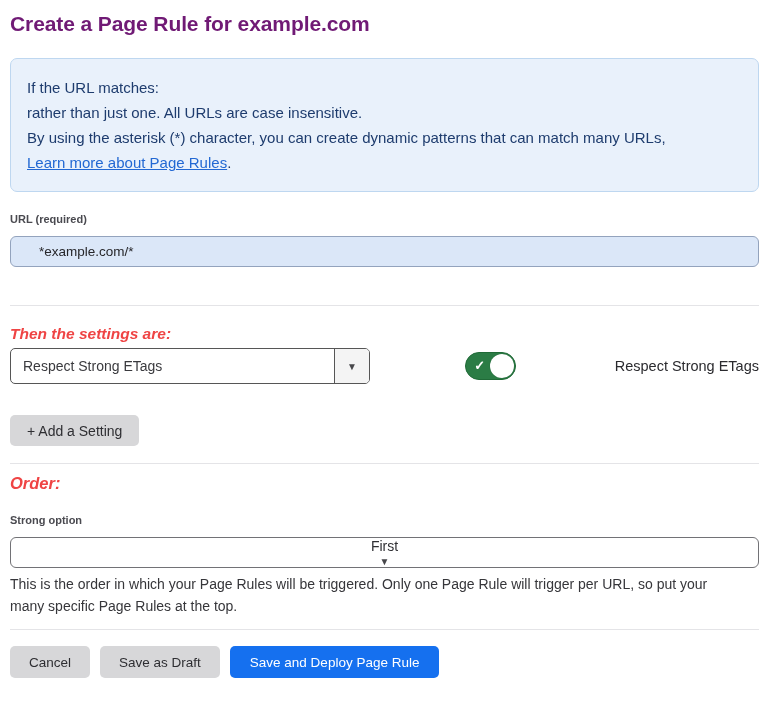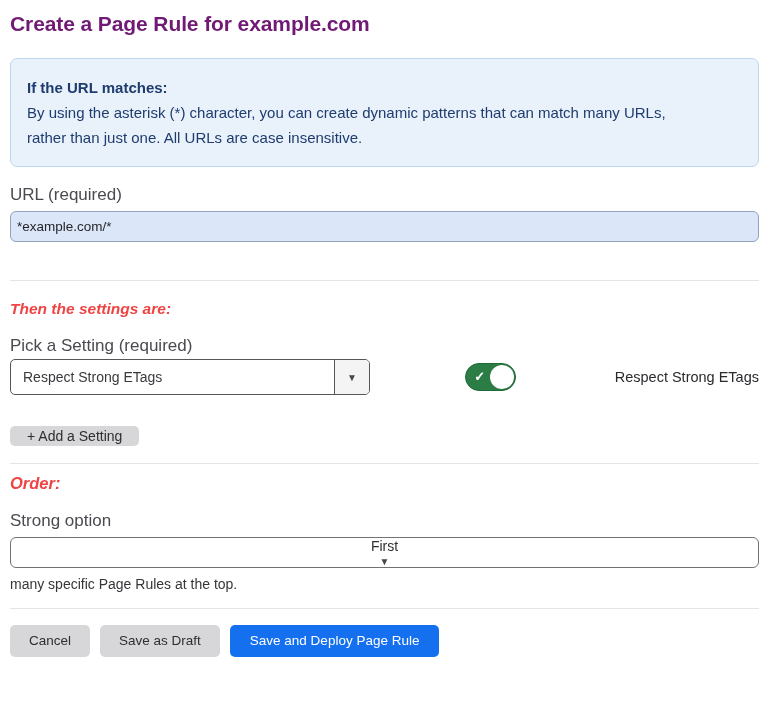--- a/index.html
+++ b/index.html
@@ -22,39 +22,40 @@
 
   .info-box {
     margin-top: 21px;
     background: #e9f1fb;
     border: 1px solid #bed7f0;
     border-radius: 7px;
     padding: 16px 16px;
     color: #1e3c6e;
     font-size: 15px; line-height: 25px;
   }
-  .info-heading { font-weight: 700; }
+  .info-heading { font-weight: 400; }
   .info-link { color: #2268d3; text-decoration: underline; cursor: pointer; }
   .info-period { color: #1e3c6e; }
 
   .field-label {
     display: block;
     margin-top: 19px;
-    font-size: 17px; line-height: 17px;
+    font-size: 11px; line-height: 17px;
     color: #4a4a50;
+    font-weight: bold;
   }
 
   .url-input {
     display: block;
     margin-top: 8px;
     width: 100%; height: 31px;
     background: #dbe7f8;
     border: 1px solid #93a3bd;
     border-radius: 6px;
-    padding: 0 6px;
+    padding: 0 28px;
     font-size: 13.5px;
     color: #26262a;
     font-family: "Liberation Sans", sans-serif;
   }
 
   .divider {
     border: 0; border-top: 1px solid #e4e4e7;
     height: 0; margin: 38px 0 0 0;
   }
   .divider.after-add { margin-top: 17px; }
@@ -115,21 +116,21 @@
     transform: translateY(-53%);
     color: #ffffff; font-size: 13px; font-weight: 600;
     line-height: 1;
   }
   .toggle-label {
     margin-left: 15px;
     font-size: 14.5px; color: #2a2a2e;
   }
 
   .gray-btn {
-    height: 20px;
+    height: 31px;
     padding: 0 17px;
     background: #d7d7d9;
     color: #2e2e32;
     border: none; border-radius: 5px;
     font-size: 14px;
     font-family: "Liberation Sans", sans-serif;
     cursor: pointer;
   }
   .add-setting { display: block; margin-top: 31px; }
 
@@ -171,32 +172,32 @@
 </style>
 </head>
 <body>
 
 <div class="page">
 
   <h1 class="page-title">Create a Page Rule for example.com</h1>
 
   <div class="info-box">
     <div class="info-heading">If the URL matches:</div>
+    <div class="info-body-line">rather than just one. All URLs are case insensitive.</div>
     <div class="info-body-line">By using the asterisk (*) character, you can create dynamic patterns that can match many URLs,</div>
-    <div class="info-body-line">rather than just one. All URLs are case insensitive.</div>
+    <div class="info-link-row"><a href="#" class="info-link">Learn more about Page Rules</a><span class="info-period">.</span></div>
   </div>
 
   <label class="field-label">URL (required)</label>
   <input class="url-input" type="text" value="*example.com/*" style="">
 
   <hr class="divider">
 
   <div class="section-heading">Then the settings are:</div>
 
-  <label class="field-label">Pick a Setting (required)</label>
 
   <div class="setting-row">
     <div class="setting-select">
       <span class="setting-select-text">Respect Strong ETags</span>
       <span class="setting-select-arrow">▼</span>
     </div>
     <div class="toggle">
       <span class="toggle-check">✓</span>
       <span class="toggle-knob"></span>
     </div>
@@ -210,20 +211,21 @@
   <div class="section-heading order-heading">Order:</div>
 
   <label class="field-label">Strong option</label>
 
   <div class="order-select">
     <span>First</span>
     <span class="order-select-arrow">▼</span>
   </div>
 
   <div class="help-text">
+    <div>This is the order in which your Page Rules will be triggered. Only one Page Rule will trigger per URL, so put your</div>
     <div>many specific Page Rules at the top.</div>
   </div>
 
   <hr class="divider footer-divider">
 
   <div class="footer-buttons">
     <button class="gray-btn">Cancel</button>
     <button class="gray-btn">Save as Draft</button>
     <button class="blue-btn">Save and Deploy Page Rule</button>
   </div>

